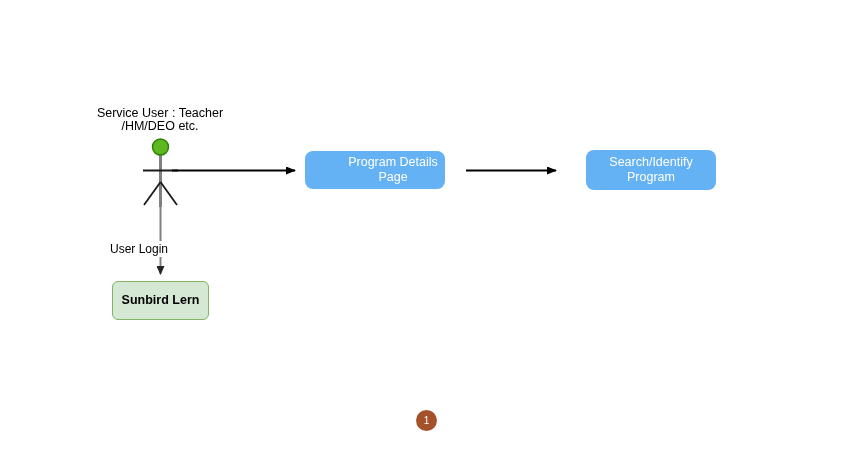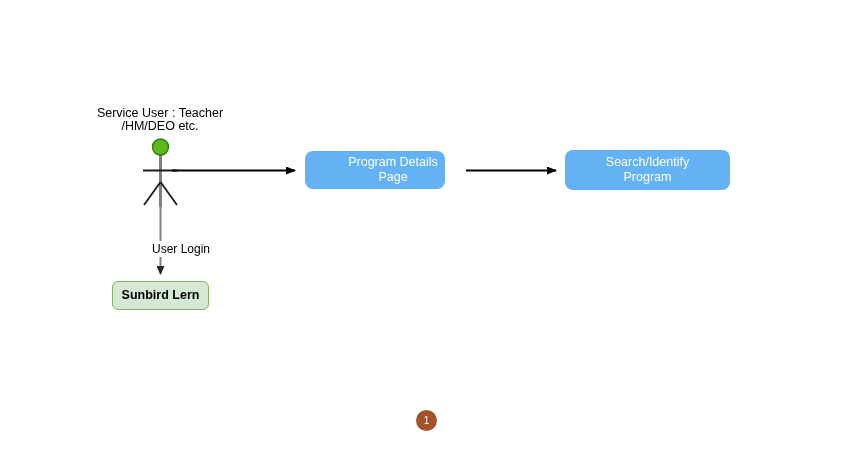--- a/index.html
+++ b/index.html
@@ -51,46 +51,46 @@
   #program-details-box {
     left: 305px;
     top: 151px;
     width: 140px;
     height: 38px;
     background: #64b1f3;
     color: #ffffff;
     padding-left: 36px;
   }
   #search-identify-box {
-    left: 565px;
+    left: 586px;
     top: 150px;
-    width: 165px;
+    width: 130px;
     height: 40px;
     background: #64b1f3;
     color: #ffffff;
   }
   #sunbird-lern-box {
     left: 112px;
     top: 281px;
     width: 97px;
-    height: 29px;
+    height: 39px;
     background: #d5e8d4;
     border: 1px solid #82b366;
     border-radius: 6px;
     color: #000000;
     font-size: 12.5px;
     font-weight: bold;
   }
 
   
   #user-login-label {
     left: 110px;
     top: 241px;
     width: 100px;
-    text-align: right;
+    text-align: left;
     font-size: 12px;
     color: #000000;
     background: #ffffff;
     padding: 1px 0;
   }
 
   
   #page-badge {
     left: 416px;
     top: 410px;

